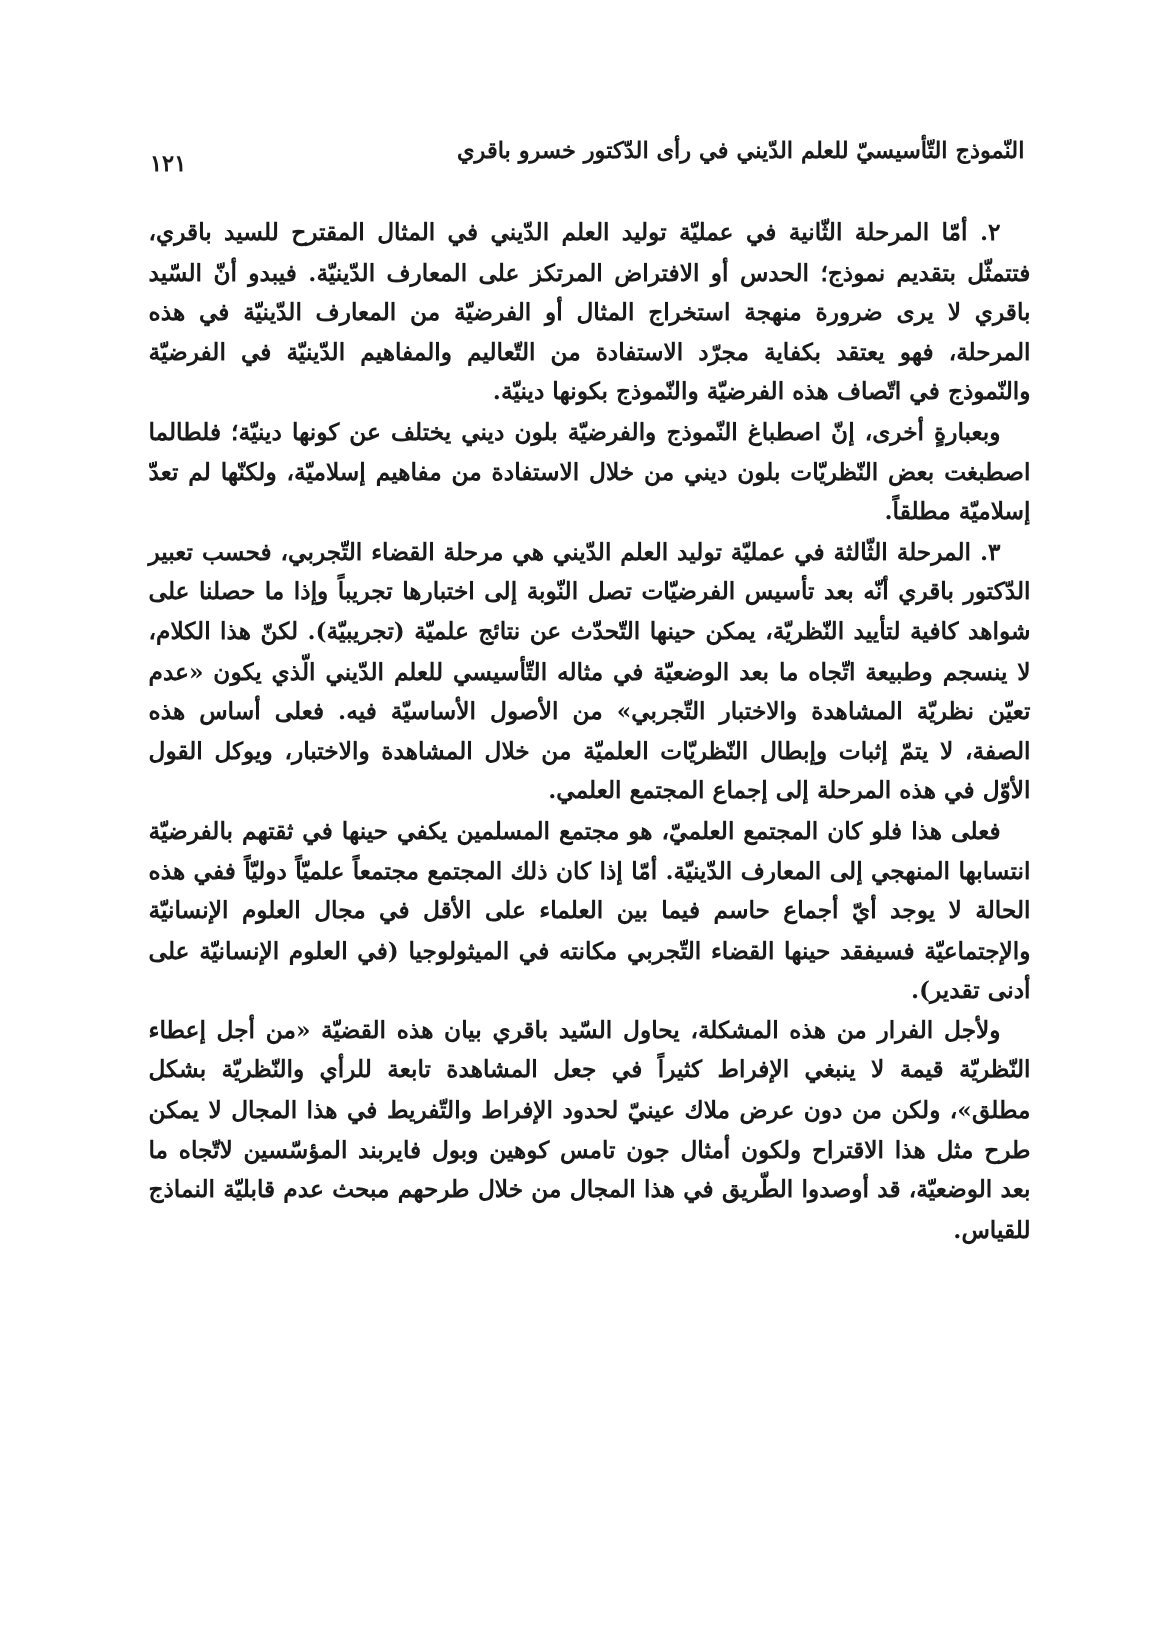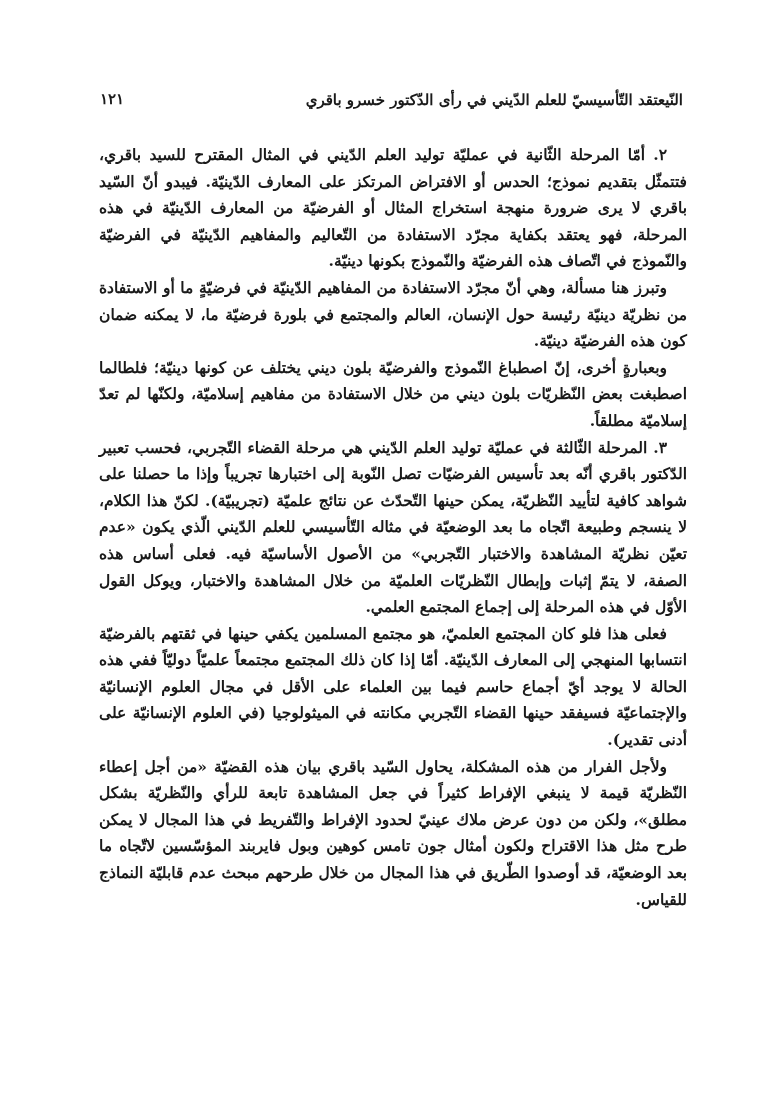--- a/index.html
+++ b/index.html
@@ -34,21 +34,21 @@
       align-items: center;
       font-size: 15px;
       font-weight: bold;
     }
     .running-header .title {
       margin-left: 40px;
     }
     .running-header .page-number {
       position: absolute;
       left: 0;
-      top: 2px;
+      top: 12px;
       font-size: 15px;
       font-weight: bold;
     }
     .body-text {
       position: absolute;
       top: 142px;
       left: 99px;
       width: 588px;
       direction: rtl;
       text-align: justify;
@@ -64,26 +64,25 @@
     .body-text p.first {
       text-indent: 20px;
     }
   </style>
 </head>
 <body>
 
 <div class="page">
 
   <div class="running-header">
-    <span class="title">النّيعتقد التّأسيسيّ للعلم الدّيني في رأى الدّكتور خسرو باقري</span>
+    <span class="title">النّموذج التّأسيسيّ للعلم الدّيني في رأى الدّكتور خسرو باقري</span>
     <span class="page-number">١٢١</span>
   </div>
 
   <div class="body-text">
     <p class="first">٢. أمّا المرحلة الثّانية في عمليّة توليد العلم الدّيني في المثال المقترح للسيد باقري، فتتمثّل بتقديم نموذج؛ الحدس أو الافتراض المرتكز على المعارف الدّينيّة. فيبدو أنّ السّيد باقري لا يرى ضرورة منهجة استخراج المثال أو الفرضيّة من المعارف الدّينيّة في هذه المرحلة، فهو يعتقد بكفاية مجرّد الاستفادة من التّعاليم والمفاهيم الدّينيّة في الفرضيّة والنّموذج في اتّصاف هذه الفرضيّة والنّموذج بكونها دينيّة.</p>
-    <p>وتبرز هنا مسألة، وهي أنّ مجرّد الاستفادة من المفاهيم الدّينيّة في فرضيّةٍ ما أو الاستفادة من نظريّة دينيّة رئيسة حول الإنسان، العالم والمجتمع في بلورة فرضيّة ما، لا يمكنه ضمان كون هذه الفرضيّة دينيّة.</p>
     <p>وبعبارةٍ أخرى، إنّ اصطباغ النّموذج والفرضيّة بلون ديني يختلف عن كونها دينيّة؛ فلطالما اصطبغت بعض النّظريّات بلون ديني من خلال الاستفادة من مفاهيم إسلاميّة، ولكنّها لم تعدّ إسلاميّة مطلقاً.</p>
     <p>٣. المرحلة الثّالثة في عمليّة توليد العلم الدّيني هي مرحلة القضاء التّجربي، فحسب تعبير الدّكتور باقري أنّه بعد تأسيس الفرضيّات تصل النّوبة إلى اختبارها تجريباً وإذا ما حصلنا على شواهد كافية لتأييد النّظريّة، يمكن حينها التّحدّث عن نتائج علميّة (تجريبيّة). لكنّ هذا الكلام، لا ينسجم وطبيعة اتّجاه ما بعد الوضعيّة في مثاله التّأسيسي للعلم الدّيني الّذي يكون «عدم تعيّن نظريّة المشاهدة والاختبار التّجربي» من الأصول الأساسيّة فيه. فعلى أساس هذه الصفة، لا يتمّ إثبات وإبطال النّظريّات العلميّة من خلال المشاهدة والاختبار، ويوكل القول الأوّل في هذه المرحلة إلى إجماع المجتمع العلمي.</p>
     <p>فعلى هذا فلو كان المجتمع العلميّ، هو مجتمع المسلمين يكفي حينها في ثقتهم بالفرضيّة انتسابها المنهجي إلى المعارف الدّينيّة. أمّا إذا كان ذلك المجتمع مجتمعاً علميّاً دوليّاً ففي هذه الحالة لا يوجد أيّ أجماع حاسم فيما بين العلماء على الأقل في مجال العلوم الإنسانيّة والإجتماعيّة فسيفقد حينها القضاء التّجربي مكانته في الميثولوجيا (في العلوم الإنسانيّة على أدنى تقدير).</p>
     <p>ولأجل الفرار من هذه المشكلة، يحاول السّيد باقري بيان هذه القضيّة «من أجل إعطاء النّظريّة قيمة لا ينبغي الإفراط كثيراً في جعل المشاهدة تابعة للرأي والنّظريّة بشكل مطلق»، ولكن من دون عرض ملاك عينيّ لحدود الإفراط والتّفريط في هذا المجال لا يمكن طرح مثل هذا الاقتراح ولكون أمثال جون تامس كوهين وبول فايربند المؤسّسين لاتّجاه ما بعد الوضعيّة، قد أوصدوا الطّريق في هذا المجال من خلال طرحهم مبحث عدم قابليّة النماذج للقياس.</p>
   </div>
 
 </div>
 
 </body></html>

